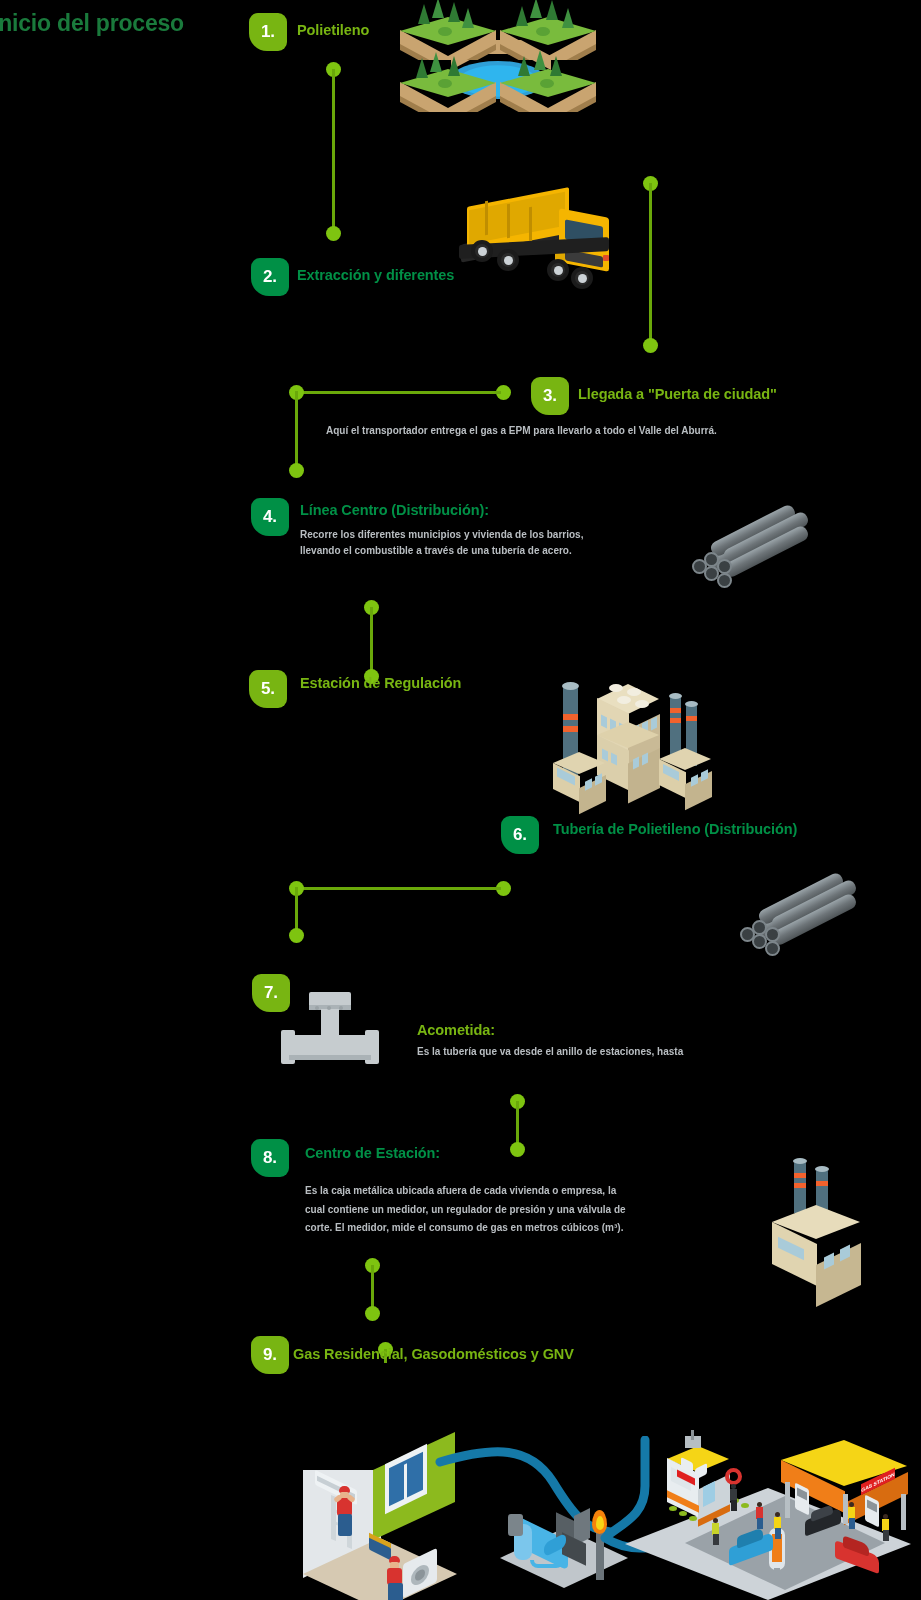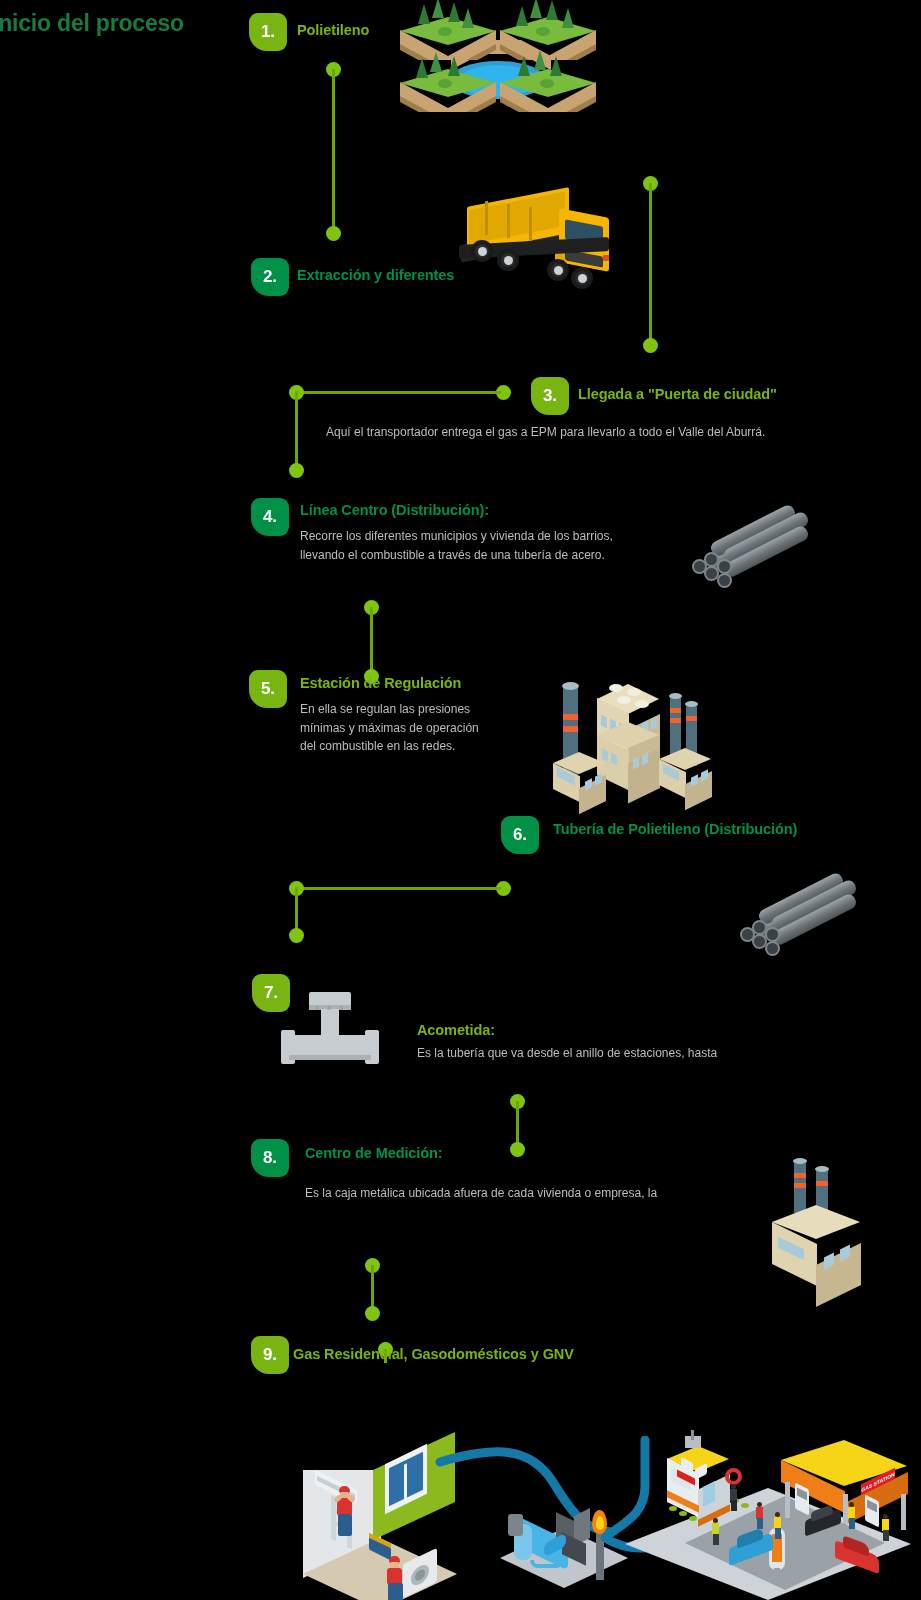--- a/index.html
+++ b/index.html
@@ -51,24 +51,24 @@
     font-size: 14.5px;
     font-weight: bold;
     white-space: nowrap;
     letter-spacing: -0.1px;
   }
   .step-head.light { color: #78b512; }
   .step-head.dark  { color: #009046; }
 
   .step-body {
     position: absolute;
-    font-size: 12px;
+    font-size: 10px;
     color: #b9bec2;
     line-height: 1.55;
-    font-weight: 400;
+    font-weight: 700;
   }
 
   
   .conn-v {
     position: absolute;
     width: 3px;
     background: #6aa80a;
   }
   .conn-h {
     position: absolute;
@@ -291,25 +291,20 @@
     <div class="pipe-end" style="left:14px; top:44px;"></div>
     <div class="pipe-end" style="left:27px; top:37px;"></div>
     <div class="pipe-end" style="left:27px; top:51px;"></div>
     <div class="pipe-end" style="left:2px; top:37px;"></div>
   </div>
 
   <div class="badge light" style="left:249px; top:670px;">
     <span>5.</span>
   </div>
   <div class="step-head light" style="left:300px; top:675px;">Estación de Regulación</div>
-  <div class="step-body" style="left:300px; top:700px; width:260px;">
-    <div>En ella se regulan las presiones</div>
-    <div>mínimas y máximas de operación</div>
-    <div>del combustible en las redes.</div>
-  </div>
 
   <div class="illo" style="left:533px; top:660px; width:200px; height:145px;">
 
     <div class="stack" style="left:30px; top:26px; width:15px; height:100px;"></div>
     <div class="stack-band" style="left:30px; top:54px; width:15px; height:6px;"></div>
     <div class="stack-band" style="left:30px; top:66px; width:15px; height:6px;"></div>
     <div class="stack-cap" style="left:29px; top:22px; width:17px; height:8px; background:#a8bcc4;"></div>
     <div class="stack" style="left:137px; top:36px; width:11px; height:62px;"></div>
     <div class="stack-band" style="left:137px; top:48px; width:11px; height:5px;"></div>
     <div class="stack-band" style="left:137px; top:58px; width:11px; height:5px;"></div>
@@ -390,23 +385,25 @@
     <div class="fit" style="left:90px; top:40px; width:14px; height:34px; border-radius:2px;"></div>
     <div class="fit-d" style="left:14px; top:65px; width:82px; height:5px;"></div>
     <div style="position:absolute; left:40px; top:16px; width:4px; height:4px; border-radius:50%; background:#9aa2a6;"></div>
     <div style="position:absolute; left:52px; top:16px; width:4px; height:4px; border-radius:50%; background:#9aa2a6;"></div>
     <div style="position:absolute; left:64px; top:16px; width:4px; height:4px; border-radius:50%; background:#9aa2a6;"></div>
   </div>
 
   <div class="badge dark" style="left:251px; top:1139px;">
     <span>8.</span>
   </div>
-  <div class="step-head dark" style="left:305px; top:1145px;">Centro de Medición:</div>
+  <div class="step-head dark" style="left:305px; top:1145px;">Centro de Estación:</div>
   <div class="step-body" style="left:305px; top:1182px; width:480px; line-height:1.85;">
     <div>Es la caja metálica ubicada afuera de cada vivienda o empresa, la</div>
+    <div>cual contiene un medidor, un regulador de presión y una válvula de</div>
+    <div>corte. El medidor, mide el consumo de gas en metros cúbicos (m³).</div>
   </div>
 
   <div class="illo" style="left:758px; top:1155px; width:150px; height:130px;">
     <div class="stack" style="left:36px; top:6px; width:12px; height:52px;"></div>
     <div class="stack-band" style="left:36px; top:18px; width:12px; height:5px;"></div>
     <div class="stack-band" style="left:36px; top:28px; width:12px; height:5px;"></div>
     <div class="stack-cap" style="left:35px; top:3px; width:14px; height:6px; background:#a8bcc4;"></div>
     <div class="stack" style="left:58px; top:14px; width:12px; height:48px;"></div>
     <div class="stack-band" style="left:58px; top:26px; width:12px; height:5px;"></div>
     <div class="stack-cap" style="left:57px; top:11px; width:14px; height:6px; background:#a8bcc4;"></div>

